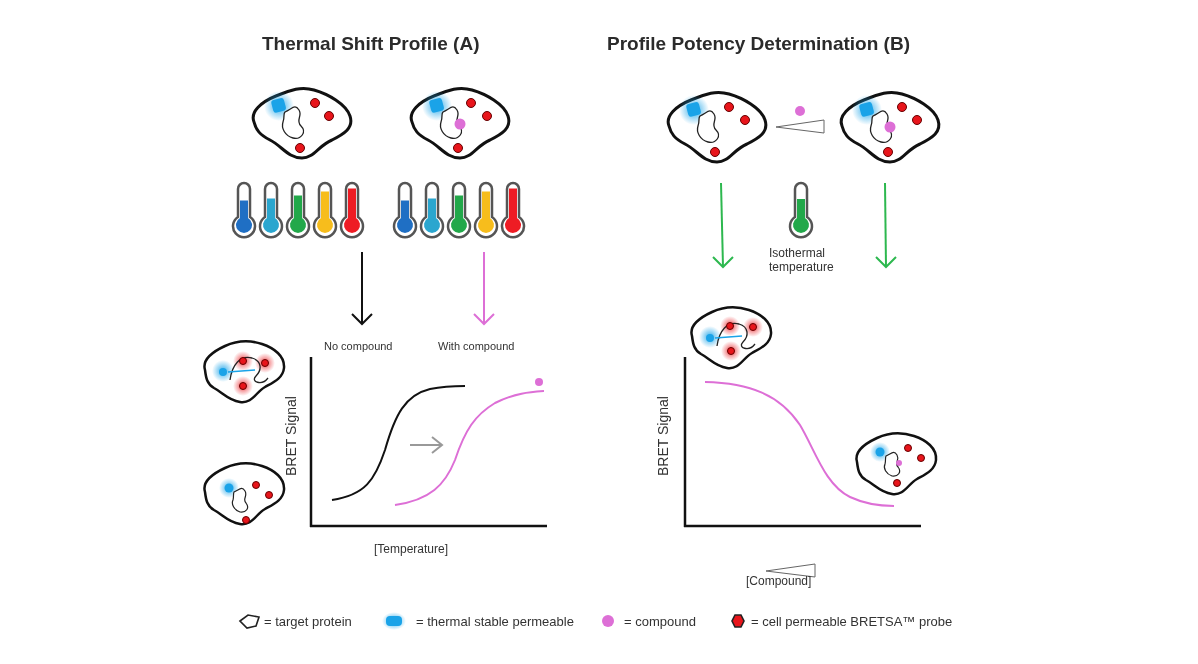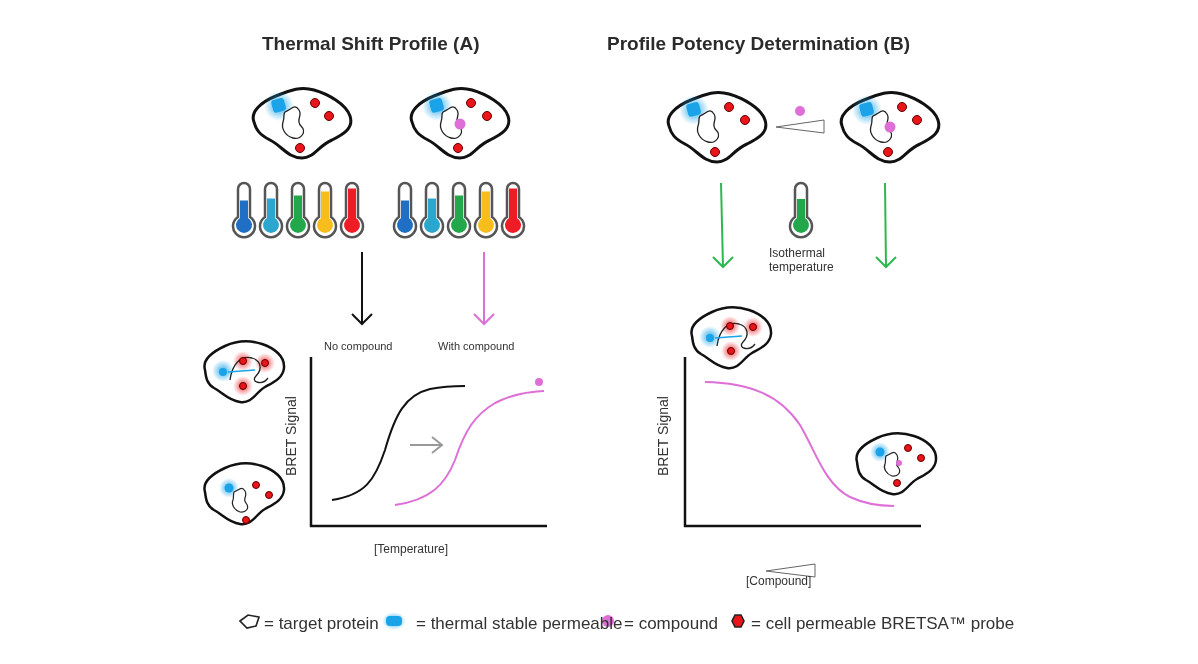--- a/index.html
+++ b/index.html
@@ -2,21 +2,21 @@
 <html><head>
 <meta charset="utf-8">
 <style>
   html, body { margin: 0; padding: 0; background: #ffffff; }
   body { width: 1198px; height: 664px; position: relative; overflow: hidden; font-family: "Liberation Sans", sans-serif; color: #222; }
   .abs { position: absolute; }
   .title { font-weight: bold; font-size: 19px; color: #2b2b2b; white-space: nowrap; }
   .lbl { font-size: 11px; color: #333; white-space: nowrap; }
   .axis-lbl { font-size: 12px; color: #333; white-space: nowrap; }
   .vlbl { font-size: 14px; color: #333; white-space: nowrap; transform: rotate(-90deg); transform-origin: left top; }
-  .legend-text { font-size: 17px; color: #333; white-space: nowrap; }
+  .legend-text { font-size: 13px; color: #333; white-space: nowrap; }
   svg { position: absolute; left: 0; top: 0; overflow: visible; }
 </style>
 </head>
 <body>
 
 <div class="abs title" style="left:262px; top:33px;">Thermal Shift Profile (A)</div>
 <div class="abs title" style="left:607px; top:33px;">Profile Potency Determination (B)</div>
 
 <svg width="1198" height="664" viewBox="0 0 1198 664">
   <defs>

